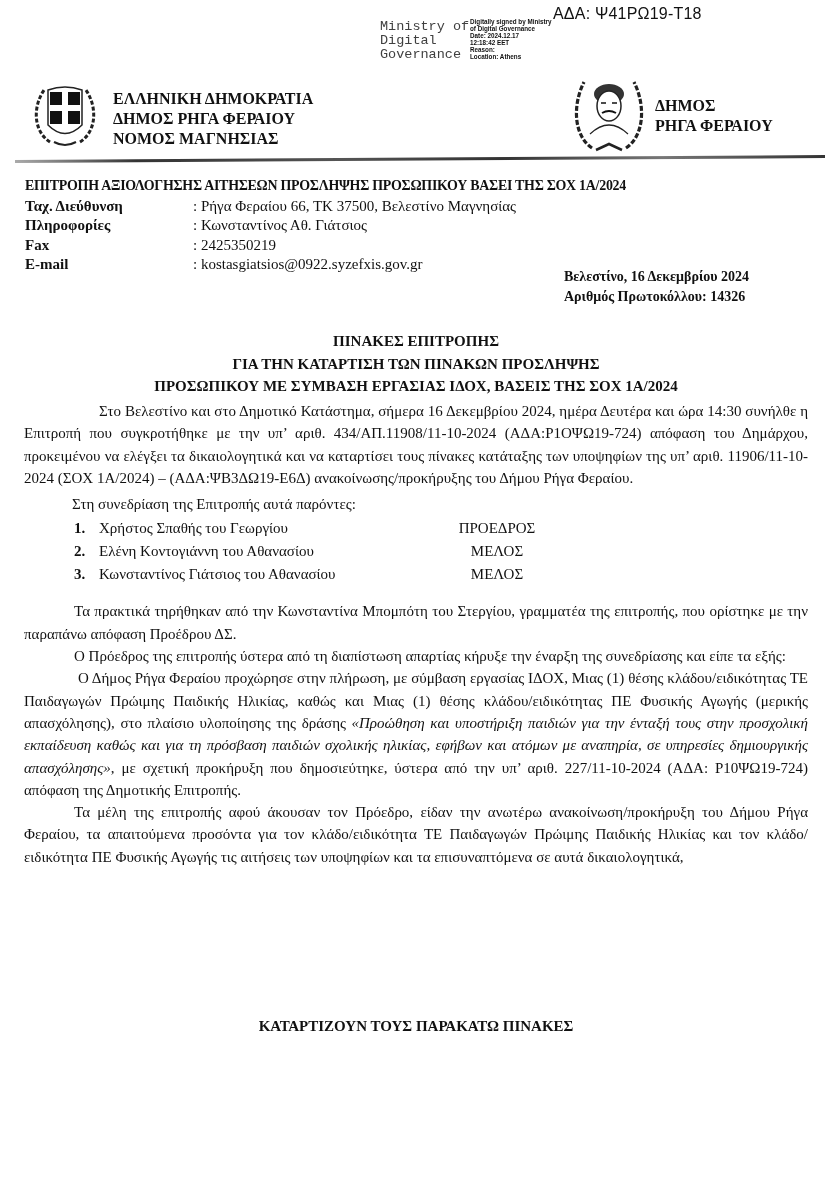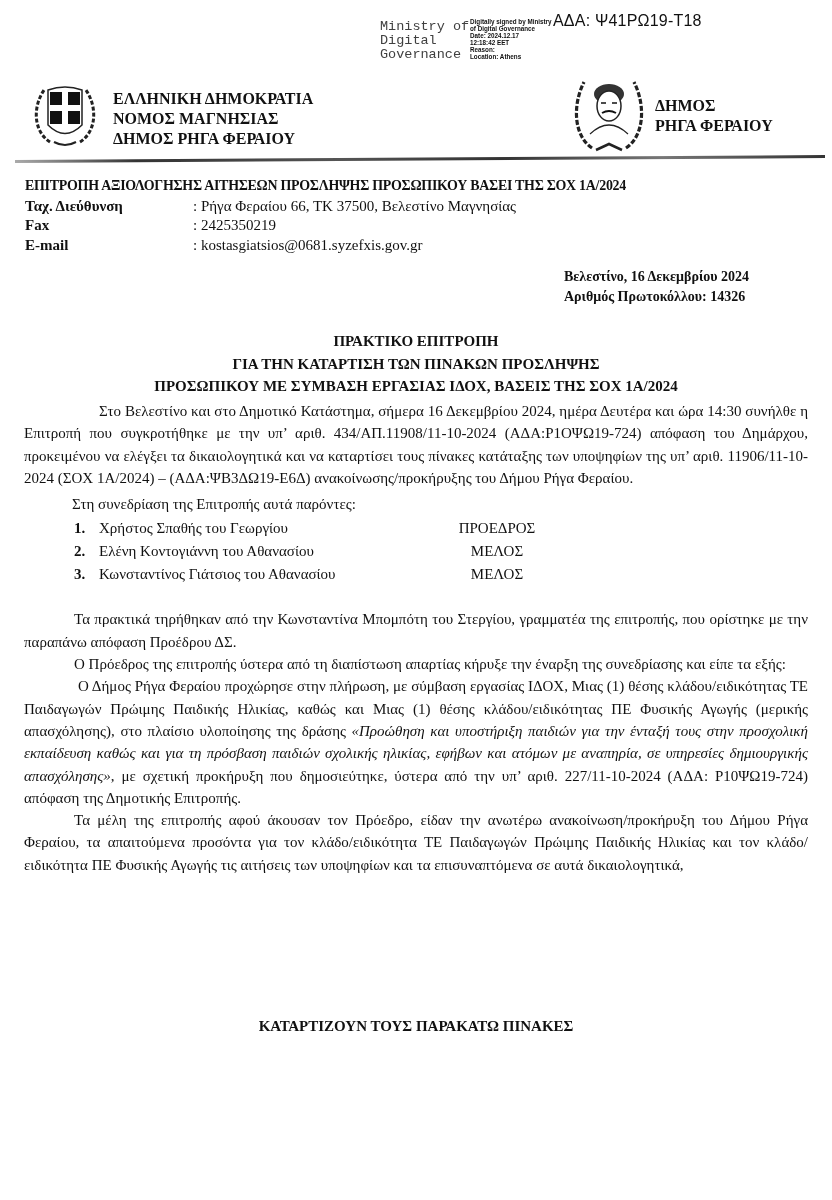--- a/index.html
+++ b/index.html
@@ -1,19 +1,19 @@
 <!DOCTYPE html>
 <html><head>
 <meta charset="utf-8">
 <style>
   * { box-sizing: border-box; margin: 0; padding: 0; }
   html, body { width: 832px; height: 1200px; background: #ffffff; overflow: hidden; }
   body { position: relative; font-family: "Liberation Serif", serif; color: #111; }
 
-  .ada { position: absolute; left: 553px; top: 12px; font-family: "Liberation Sans", sans-serif; font-size: 16px; color: #111; letter-spacing: 0.2px; }
+  .ada { position: absolute; left: 553px; top: 5px; font-family: "Liberation Sans", sans-serif; font-size: 16px; color: #111; letter-spacing: 0.2px; }
 
   .sig { position: absolute; left: 380px; top: 20px; display: flex; }
   .sig-big { font-family: Liberation Mono, monospace; font-size: 13.5px; line-height: 14px; color: #404040; width: 90px; }
   .sig-small { font-family: "Liberation Sans", sans-serif; font-size: 6.3px; line-height: 7.1px; font-weight: bold; color: #111; margin-left: 0px; margin-top: -2px; }
 
   .emblem { position: absolute; left: 30px; top: 80px; width: 70px; height: 70px; }
   .hdr-left { position: absolute; left: 113px; top: 89px; font-weight: bold; font-size: 16px; line-height: 20px; }
   .logo-right { position: absolute; left: 570px; top: 76px; width: 78px; height: 80px; }
   .hdr-right { position: absolute; left: 655px; top: 96px; width: 140px; font-weight: bold; font-size: 16px; line-height: 20px; }
 
@@ -38,21 +38,21 @@
   .p.indent2 { text-indent: 50px; }
   .p.indent3 { text-indent: 54px; }
   .present-intro { margin-top: 4px; padding-left: 48px; }
 
   .members { margin-top: 2px; }
   .member { display: flex; height: 23px; line-height: 23px; padding-left: 50px; }
   .member-num { width: 25px; font-weight: bold; }
   .member-name { width: 343px; }
   .member-role { width: 110px; text-align: center; }
 
-  .p-gap { margin-top: 22px; }
+  .p-gap { margin-top: 14px; }
   .italic { font-style: italic; }
 
   .final { position: absolute; left: 0; top: 1018px; width: 832px; text-align: center; font-weight: bold; font-size: 15px; }
 </style>
 </head>
 <body>
 
 <div class="ada">ΑΔΑ: Ψ41ΡΩ19-Τ18</div>
 
 <div class="sig">
@@ -81,22 +81,22 @@
     <rect x="20" y="12" width="12" height="13" fill="#111"></rect>
     <rect x="38" y="12" width="12" height="13" fill="#111"></rect>
     <rect x="20" y="31" width="12" height="13" fill="#111"></rect>
     <rect x="38" y="31" width="12" height="13" fill="#111"></rect>
     <path d="M24 62 Q35 68 46 62" stroke="#222" stroke-width="2" fill="none"></path>
   </svg>
 </div>
 
 <div class="hdr-left">
   <div>ΕΛΛΗΝΙΚΗ ΔΗΜΟΚΡΑΤΙΑ</div>
+  <div>ΔΗΜΟΣ ΡΗΓΑ ΦΕΡΑΙΟΥ</div>
   <div>ΝΟΜΟΣ ΜΑΓΝΗΣΙΑΣ</div>
-  <div>ΔΗΜΟΣ ΡΗΓΑ ΦΕΡΑΙΟΥ</div>
 </div>
 
 <div class="logo-right">
   <svg width="78" height="80" viewBox="0 0 78 80">
     <g fill="none" stroke="#222" stroke-width="3.2" stroke-dasharray="5 2">
       <path d="M22 72 C4 60 2 30 14 6"></path>
       <path d="M56 72 C74 60 76 30 64 6"></path>
     </g>
     <ellipse cx="39" cy="18" rx="15" ry="10" fill="#333"></ellipse>
     <ellipse cx="39" cy="30" rx="12" ry="15" fill="#fff" stroke="#222" stroke-width="1.5"></ellipse>
@@ -115,36 +115,40 @@
 <div class="rule"></div>
 
 <div class="committee">ΕΠΙΤΡΟΠΗ ΑΞΙΟΛΟΓΗΣΗΣ ΑΙΤΗΣΕΩΝ ΠΡΟΣΛΗΨΗΣ ΠΡΟΣΩΠΙΚΟΥ ΒΑΣΕΙ ΤΗΣ ΣΟΧ 1Α/2024</div>
 
 <div class="contact">
   <div class="contact-row">
     <span class="contact-label">Ταχ. Διεύθυνση</span>
     <span class="contact-value">: Ρήγα Φεραίου 66, ΤΚ 37500, Βελεστίνο Μαγνησίας</span>
   </div>
   <div class="contact-row">
+    <span class="contact-label">Πληροφορίες</span>
+    <span class="contact-value">: Κωνσταντίνος Αθ. Γιάτσιος</span>
+  </div>
+  <div class="contact-row">
     <span class="contact-label">Fax</span>
     <span class="contact-value">: 2425350219</span>
   </div>
   <div class="contact-row">
     <span class="contact-label">E-mail</span>
-    <span class="contact-value">: kostasgiatsios@0681.syzefxis.gov.gr</span>
+    <span class="contact-value">: kostasgiatsios@0922.syzefxis.gov.gr</span>
   </div>
 </div>
 
 <div class="date-block">
   <div>Βελεστίνο, 16 Δεκεμβρίου 2024</div>
   <div>Αριθμός Πρωτοκόλλου: 14326</div>
 </div>
 
 <div class="title">
-  <div>ΠΡΑΚΤΙΚΟ ΕΠΙΤΡΟΠΗ</div>
+  <div>ΠΙΝΑΚΕΣ ΕΠΙΤΡΟΠΗΣ</div>
   <div>ΓΙΑ ΤΗΝ ΚΑΤΑΡΤΙΣΗ ΤΩΝ ΠΙΝΑΚΩΝ ΠΡΟΣΛΗΨΗΣ</div>
   <div>ΠΡΟΣΩΠΙΚΟΥ ΜΕ ΣΥΜΒΑΣΗ ΕΡΓΑΣΙΑΣ ΙΔΟΧ, ΒΑΣΕΙΣ ΤΗΣ ΣΟΧ 1Α/2024</div>
 </div>
 
 <div class="body">
   <p class="p indent1">Στο Βελεστίνο και στο Δημοτικό Κατάστημα, σήμερα 16 Δεκεμβρίου 2024, ημέρα Δευτέρα και ώρα 14:30 συνήλθε η Επιτροπή που συγκροτήθηκε με την υπ’ αριθ. 434/ΑΠ.11908/11-10-2024 (ΑΔΑ:Ρ1ΟΨΩ19-724) απόφαση του Δημάρχου, προκειμένου να ελέγξει τα δικαιολογητικά και να καταρτίσει τους πίνακες κατάταξης των υποψηφίων της υπ’ αριθ. 11906/11-10-2024 (ΣΟΧ 1Α/2024) – (ΑΔΑ:ΨΒ3ΔΩ19-Ε6Δ) ανακοίνωσης/προκήρυξης του Δήμου Ρήγα Φεραίου.</p>
   <p class="present-intro">Στη συνεδρίαση της Επιτροπής αυτά παρόντες:</p>
   <div class="members">
     <div class="member">
       <span class="member-num">1.</span>

